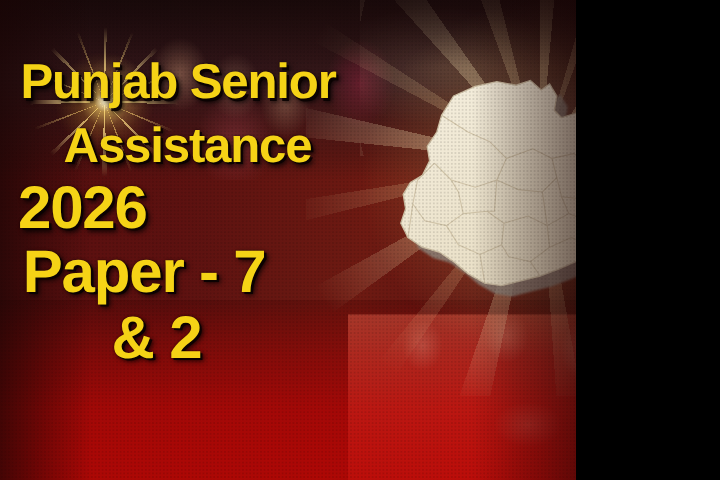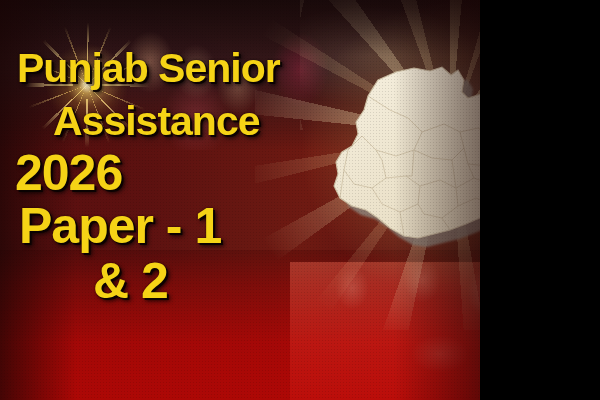--- a/index.html
+++ b/index.html
@@ -242,17 +242,17 @@
 
   <div class="layer" id="halftone"></div>
   <div class="layer" id="vignette"></div>
 
   <div class="layer" id="starburst"></div>
 
   <div id="headline">
     <div class="tl" id="line-1">Punjab Senior</div>
     <div class="tl" id="line-2">Assistance</div>
     <div class="tl" id="line-3">2026</div>
-    <div class="tl" id="line-4">Paper - 1</div>
+    <div class="tl" id="line-4">Paper - 7</div>
     <div class="tl" id="line-5">&amp; 2</div>
   </div>
 
 </div>
 
 </body></html>

